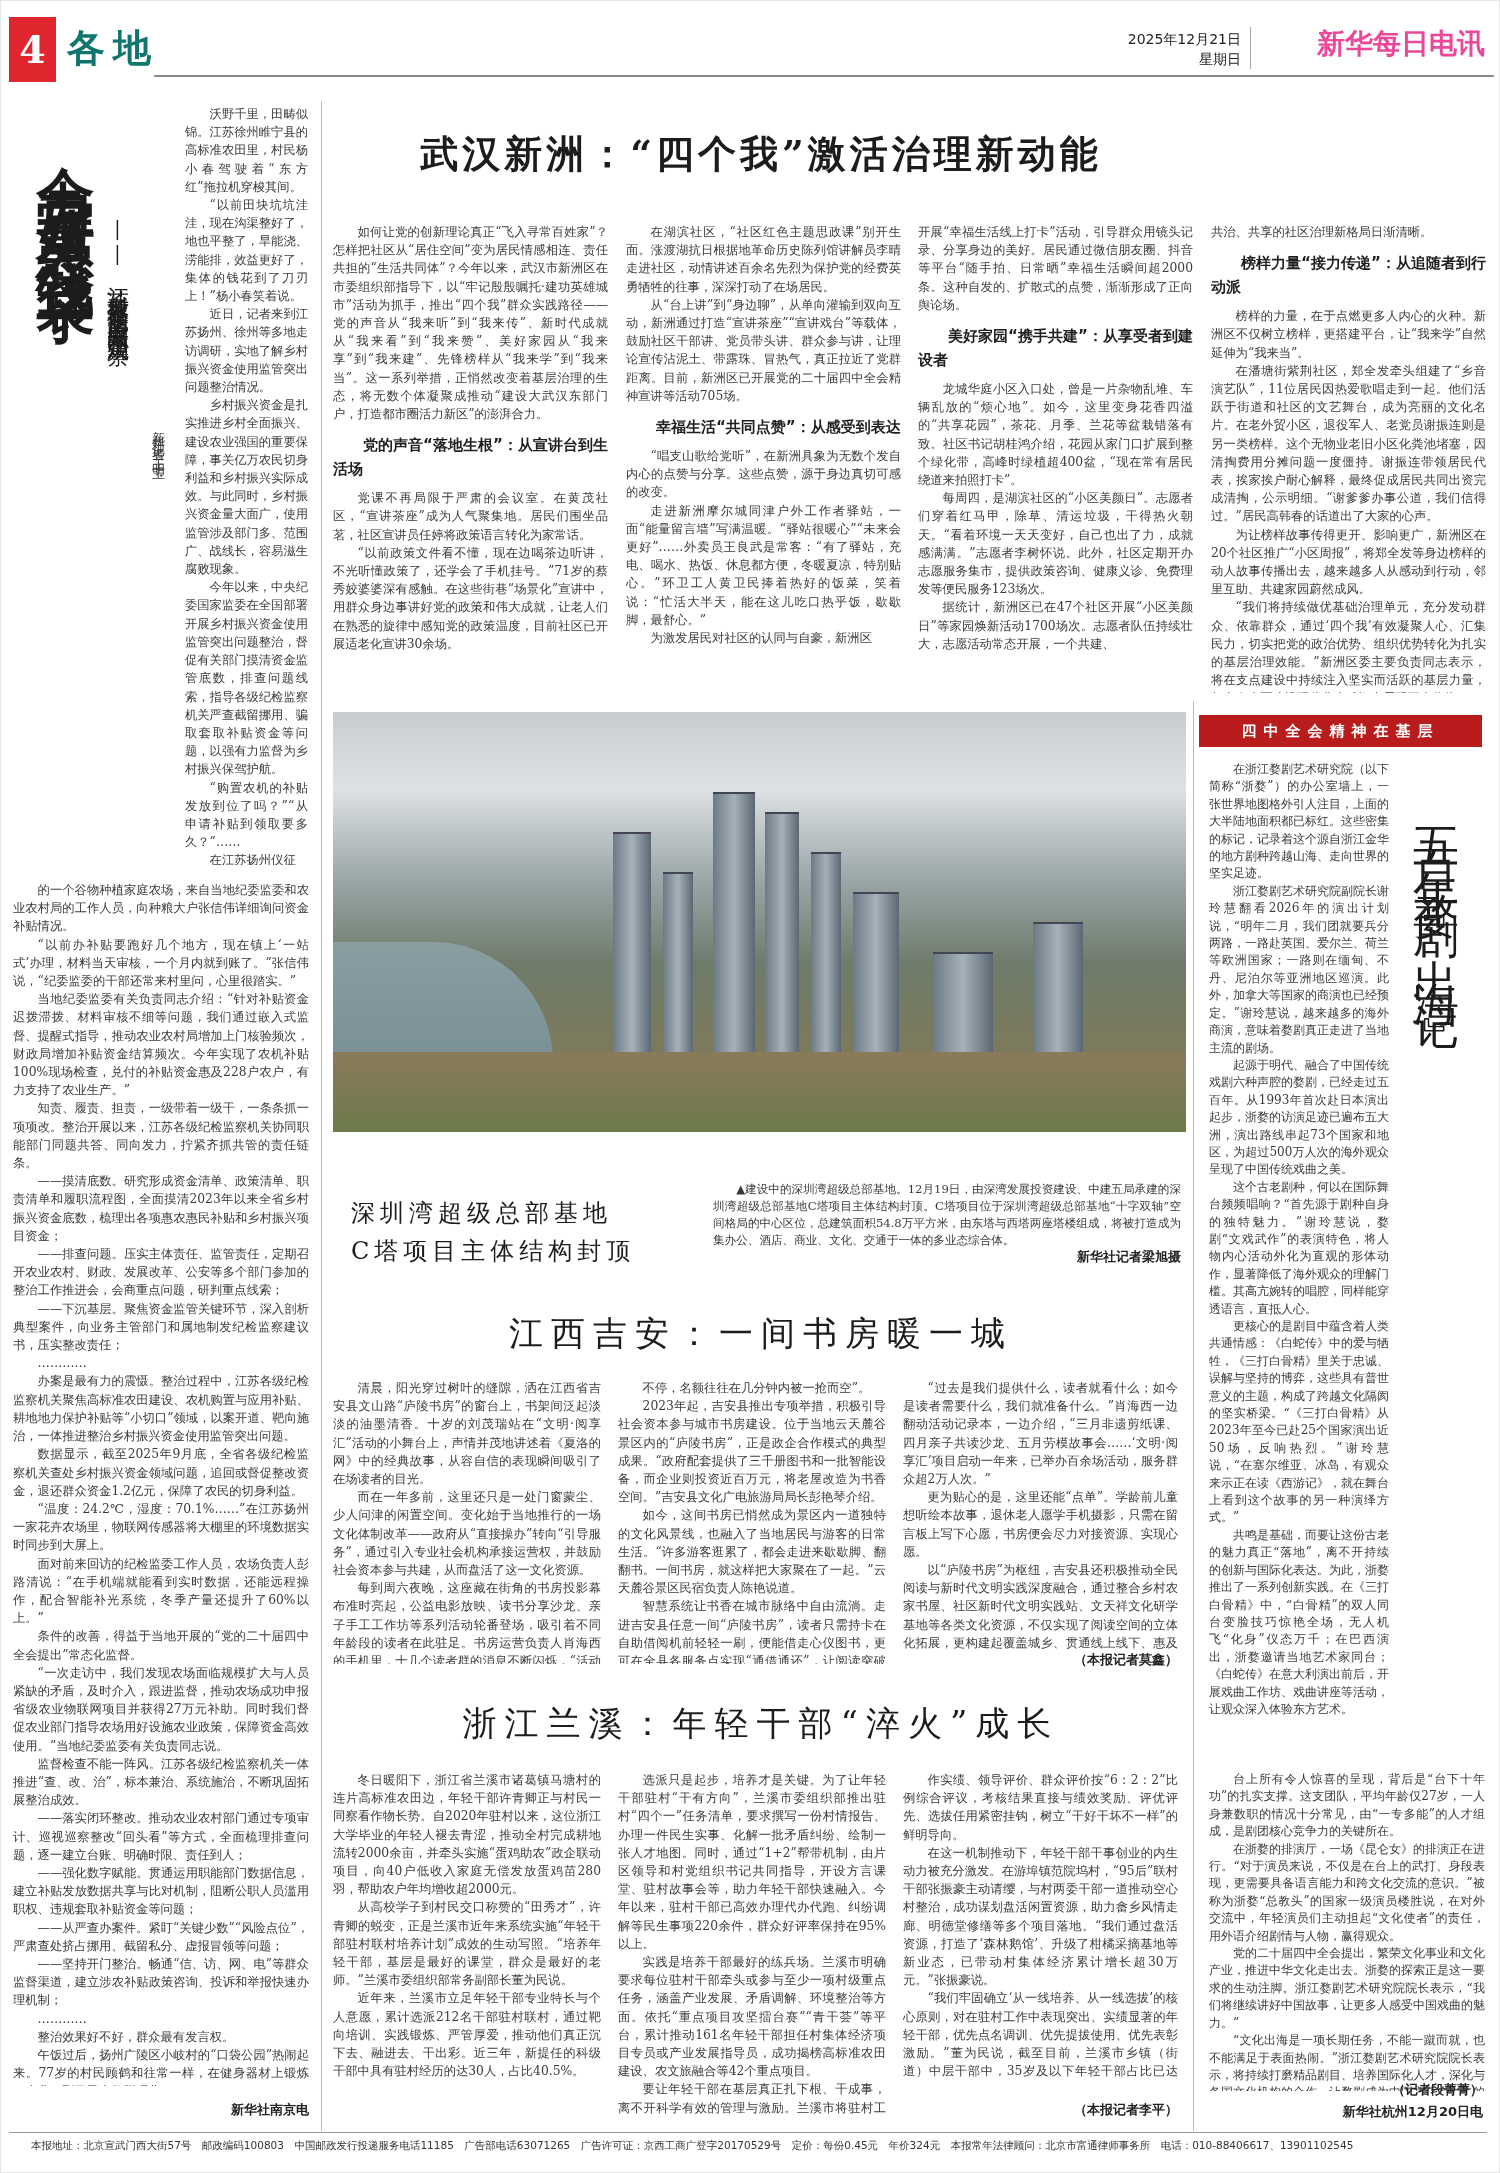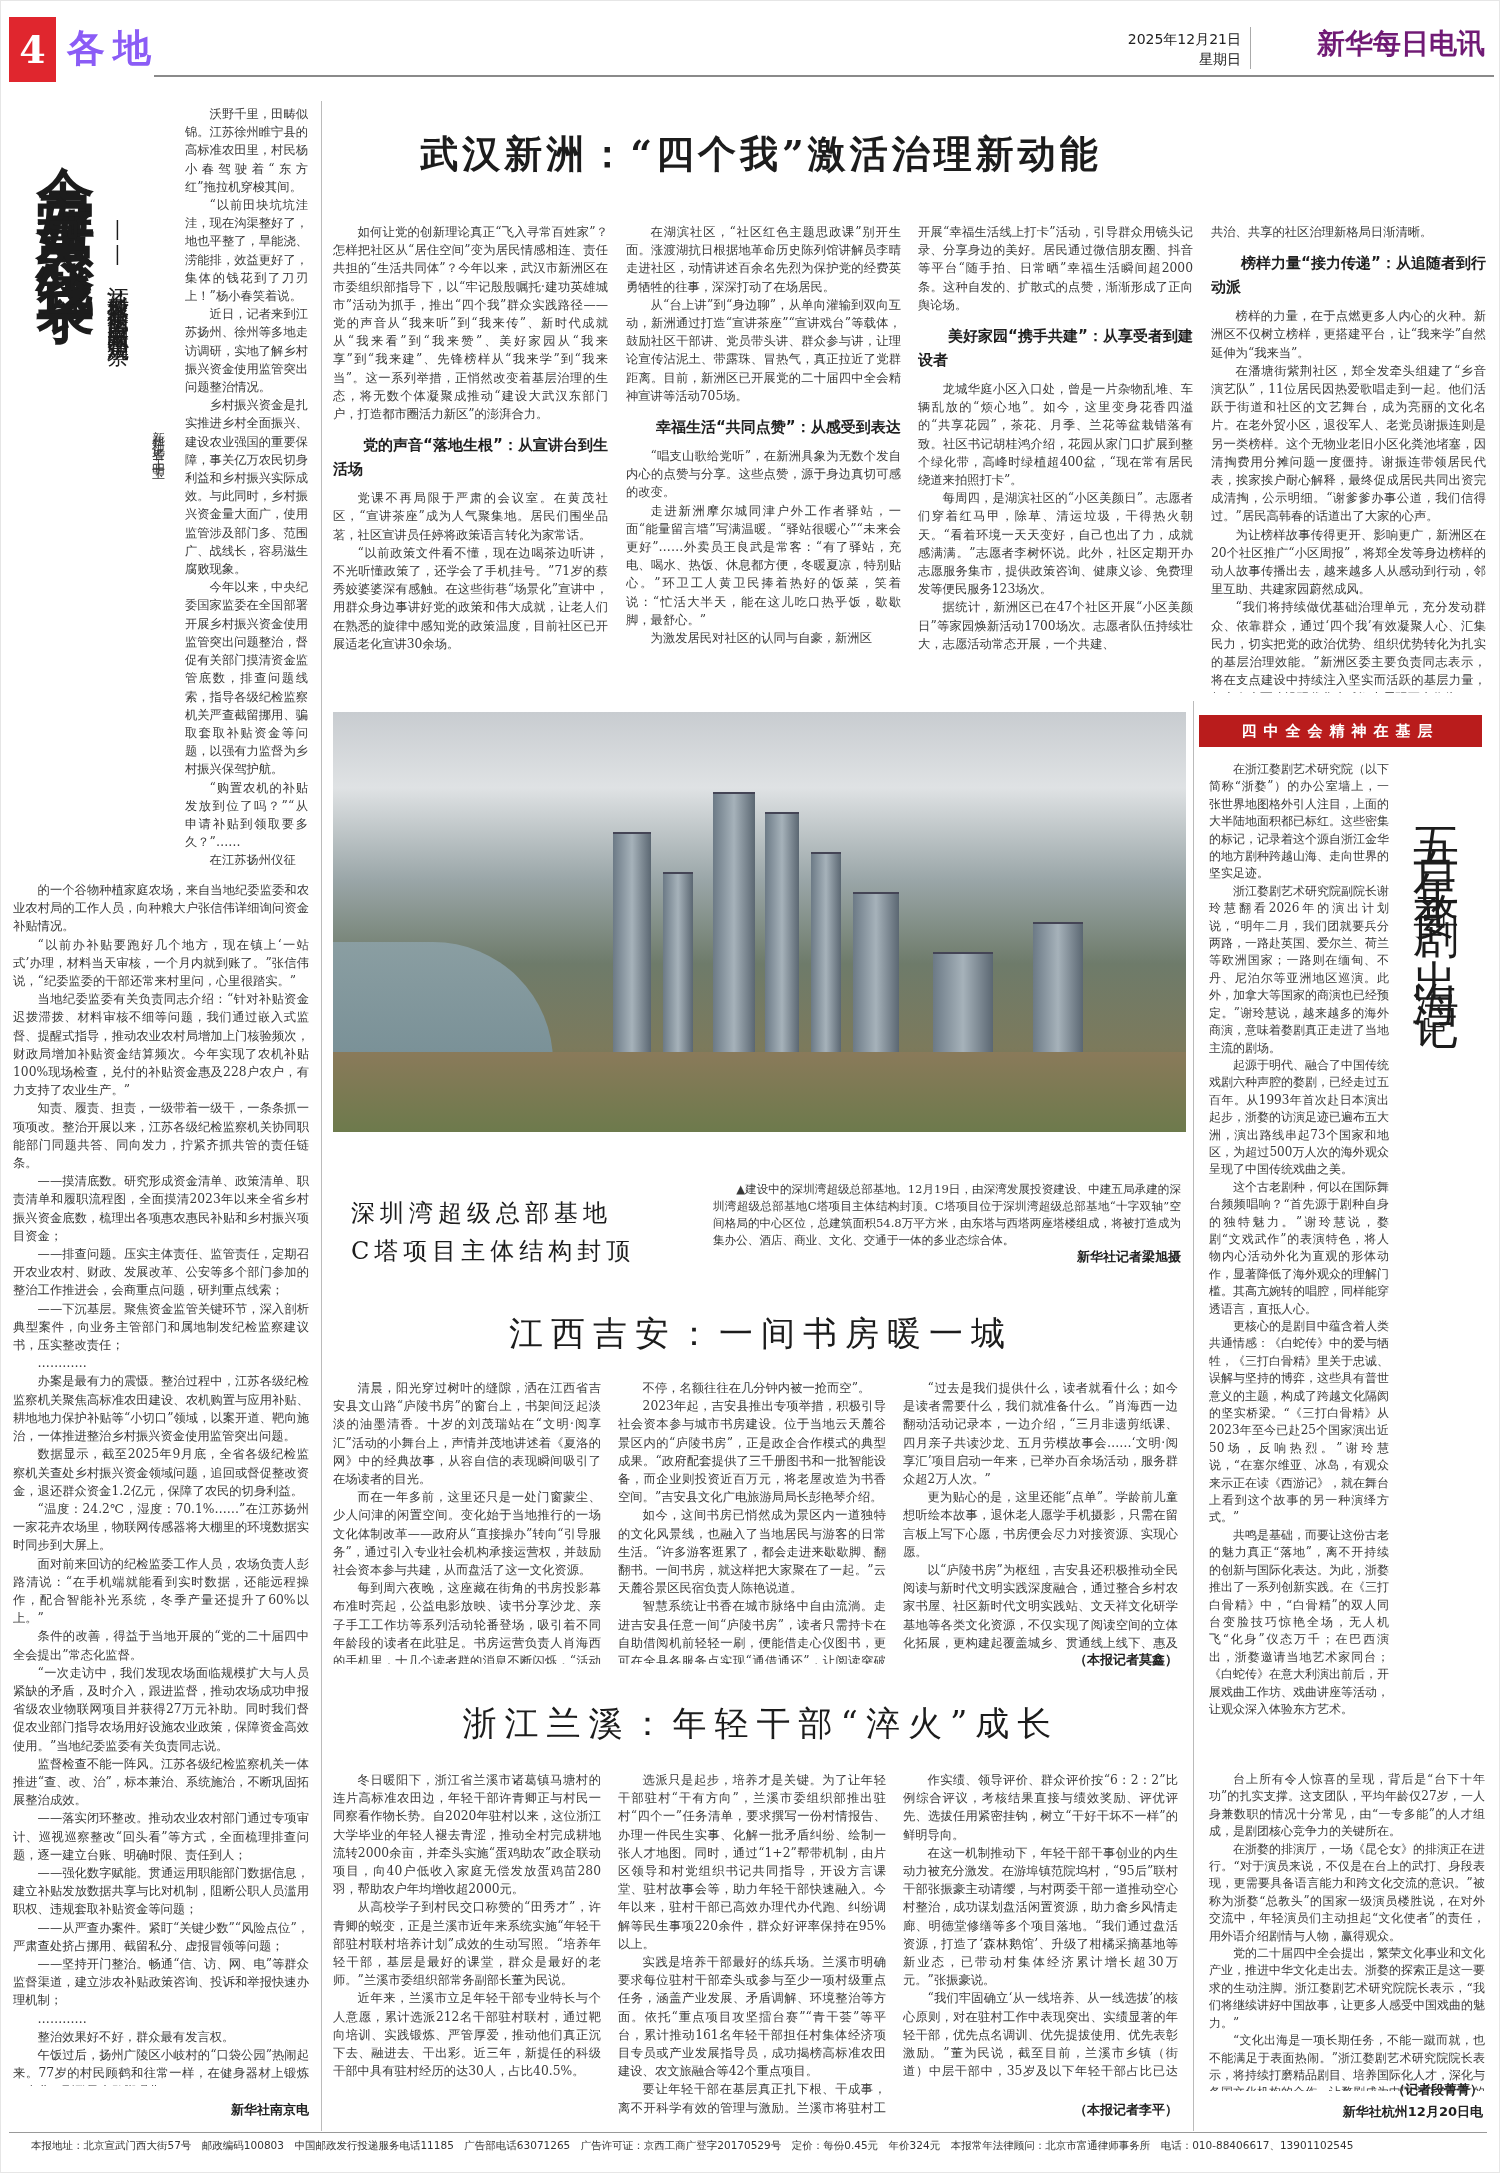--- a/index.html
+++ b/index.html
@@ -1,24 +1,24 @@
 <!DOCTYPE html>
 <html><head>
 <meta charset="utf-8">
 <style>
 *{box-sizing:border-box;margin:0;padding:0}
 body{width:1500px;height:2173px;background:#fff;font-family:"DejaVu Serif",serif;color:#2b2b2b;position:relative;overflow:hidden}
 .page{position:absolute;left:0;top:0;width:1500px;height:2173px;border:1px solid #e6e6e6}
 .hdr{position:absolute;left:8px;top:16px;width:1490px;height:60px}
 .pno{position:absolute;left:0;top:0;width:47px;height:65px;background:#e0262e;color:#fff;font-family:"DejaVu Serif",serif;font-weight:bold;font-size:38px;line-height:65px;text-align:center}
-.sect{position:absolute;left:58px;top:6px;font-size:38px;font-weight:bold;color:#8b5cf6;letter-spacing:8px}
+.sect{position:absolute;left:58px;top:6px;font-size:38px;font-weight:bold;color:#0f766e;letter-spacing:8px}
 .hline{position:absolute;left:145px;top:58px;width:1340px;height:2px;background:#8a8a8a}
 .date{position:absolute;right:258px;top:12px;text-align:right;font-family:"DejaVu Sans",sans-serif;font-size:14px;color:#222;line-height:20px}
 .vsep{position:absolute;right:248px;top:10px;width:1px;height:42px;background:#aaa}
-.logo{position:absolute;right:14px;top:8px;font-size:28px;color:#701a75;font-weight:bold;font-family:"DejaVu Serif",serif}
+.logo{position:absolute;right:14px;top:8px;font-size:28px;color:#ec4899;font-weight:bold;font-family:"DejaVu Serif",serif}
 .txt{font-size:12.3px;line-height:18.2px;text-align:justify;color:#3a3a3a;position:absolute;overflow:hidden}
 .txt p{text-indent:2em}
 .txt h4{font-family:"DejaVu Sans",sans-serif;font-size:15px;font-weight:bold;color:#1f1f1f;margin:10px 0 8px;text-indent:2em;line-height:24px}
 .sig{text-align:right;font-family:"DejaVu Sans",sans-serif;font-weight:bold;font-size:13px;color:#222}
 .vtitle{position:absolute;writing-mode:vertical-rl;font-weight:bold;color:#1c1c1c;letter-spacing:6px}
 .h1{position:absolute;font-weight:bold;color:#1c1c1c;text-align:center;letter-spacing:4px}
 .photo{position:absolute;left:332px;top:711px;width:853px;height:420px;overflow:hidden;background:linear-gradient(#c8ccd0 0%,#dfe2e4 18%,#9aa6a8 40%,#6e7b6a 60%,#7c7a5c 80%,#5d6a4a 100%)}
 .water{position:absolute;left:0;top:230px;width:220px;height:190px;background:linear-gradient(#8a9ea2,#6f8890);border-top-right-radius:120px}
 .tower{position:absolute;bottom:70px;background:linear-gradient(90deg,#6c7a86,#a6b2ba,#5b6772);border-top:2px solid #445}
 .rule{position:absolute;height:1px;background:#bbb}

